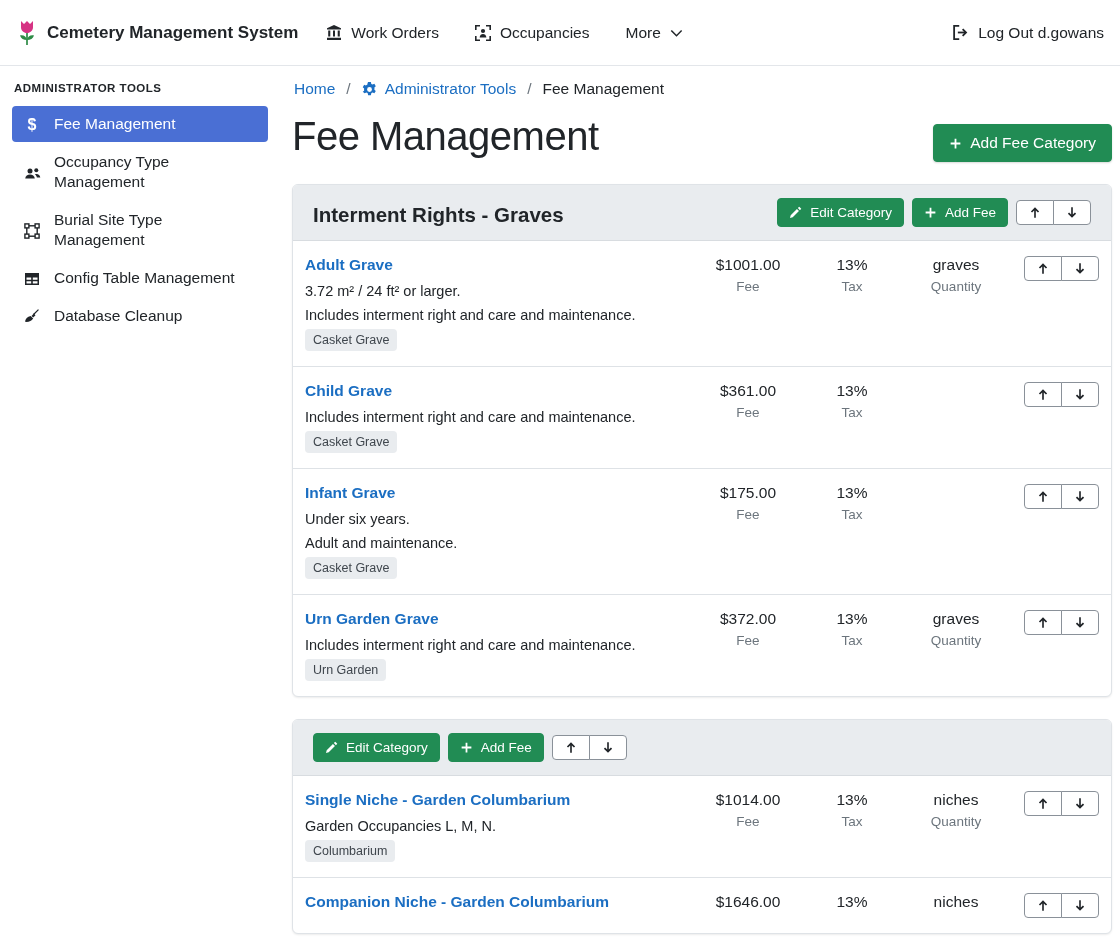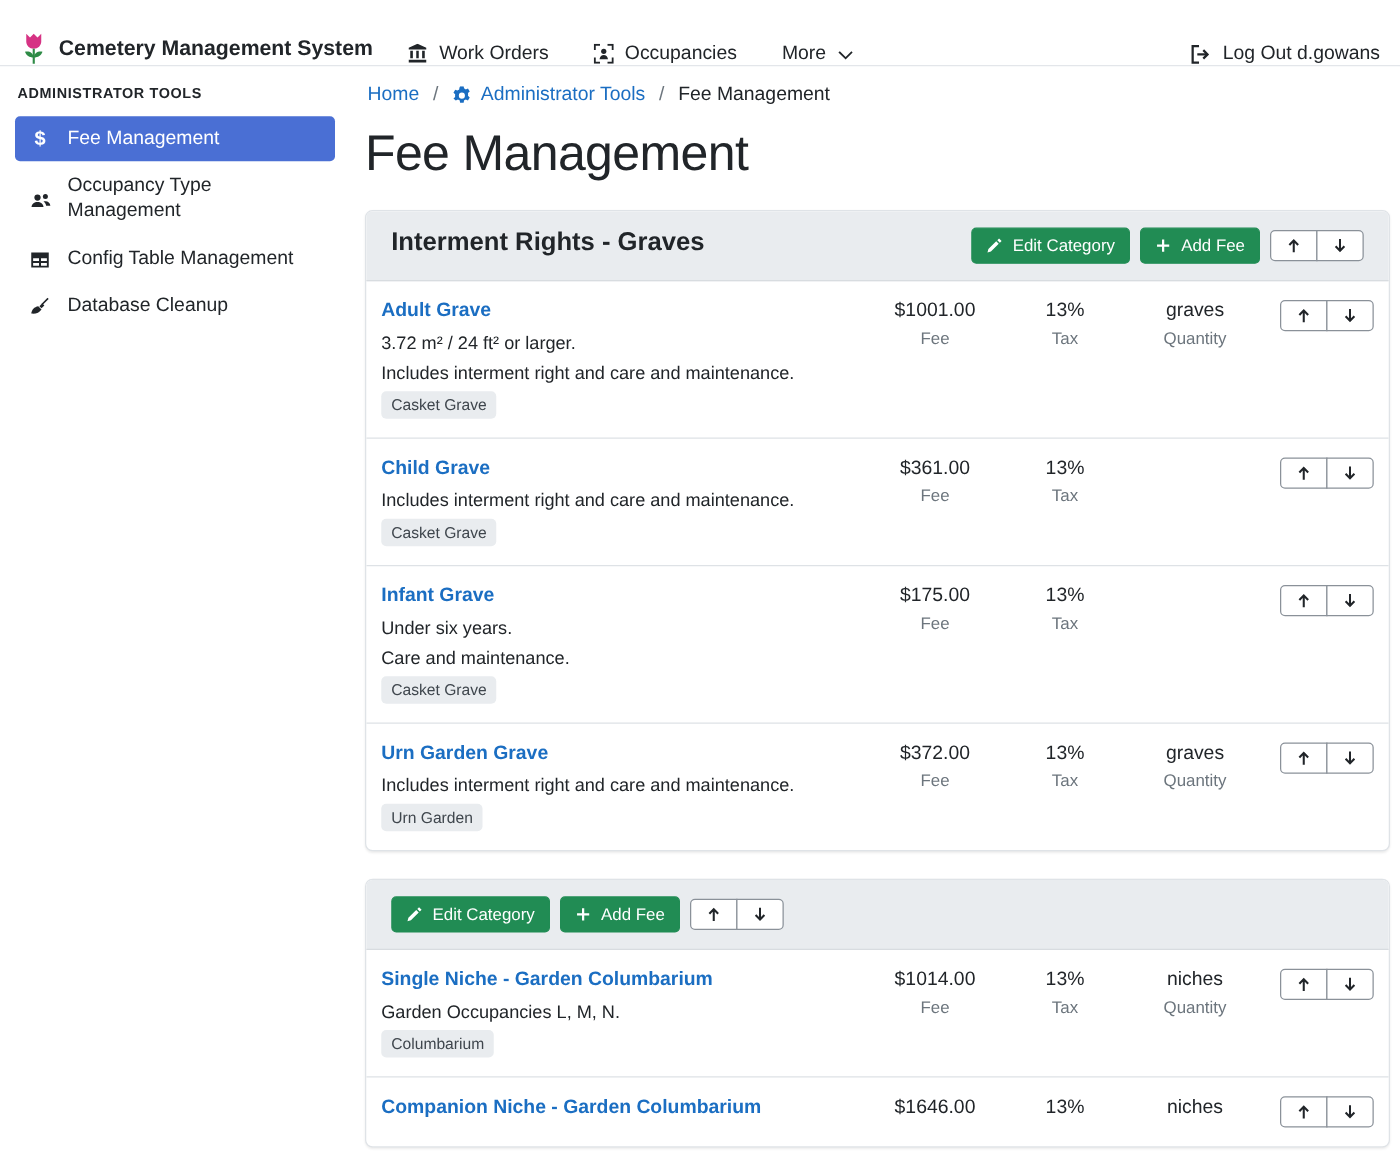--- a/index.html
+++ b/index.html
@@ -7,21 +7,21 @@
     --button-green:#218c54;
     --link:#1b6ec2;
     --card-header:#e9ecef;
   }
   *{box-sizing:border-box;margin:0;padding:0}
   html,body{width:1120px;height:939px;overflow:hidden;background:#fff;
     font-family:"Liberation Sans",sans-serif;color:#212529}
   button{font-family:inherit}
 
   
-  .navbar{display:flex;align-items:flex-end;height:53px;padding:0 16px;
+  .navbar{display:flex;align-items:center;height:66px;padding:0 16px;
     border-bottom:1px solid #e3e6ea;background:#fff}
   .brand{display:flex;align-items:center;gap:9px;font-weight:700;font-size:17px;cursor:pointer}
   .nav-links{display:flex;align-items:center;margin-left:28px;gap:36px}
   .nav-link{display:flex;align-items:center;gap:9px;font-size:15.5px;color:#212529;
     text-decoration:none;cursor:pointer;white-space:nowrap}
   .nav-right{margin-left:auto;display:flex;align-items:center;gap:9px;font-size:15.5px;cursor:pointer}
   .icn{display:inline-flex;align-items:center;justify-content:center;line-height:0}
   .dollar-glyph{font-weight:700;font-size:16px;line-height:1}
 
   
@@ -50,21 +50,21 @@
   .btn-lg{font-size:15.5px;padding:9px 15px;margin-top:10px;box-shadow:0 1px 2px rgba(0,0,0,.15)}
   .btn-sm{font-size:13.5px;padding:6px 11px}
   .btn-outline{background:#fff;border:1px solid #8a9199;color:#212529;padding:5px 12px}
   .btn-group{display:inline-flex}
   .btn-group .btn-outline:first-child{border-radius:4px 0 0 4px}
   .btn-group .btn-outline:last-child{border-radius:0 4px 4px 0;margin-left:-1px}
 
   
   .card{margin-top:22px;border:1px solid #dfe3e7;border-radius:6px;
     box-shadow:0 1px 2px rgba(0,0,0,.08);overflow:hidden;background:#fff}
-  .card-header{display:flex;align-items:flex-start;justify-content:space-between;
+  .card-header{display:flex;align-items:flex-end;justify-content:space-between;
     background:var(--card-header);padding:13px 20px;border-bottom:1px solid #d8dce0}
   .card-title{font-size:20.5px;font-weight:600}
   .header-actions{display:flex;align-items:center;gap:8px}
 
   
   .fee-row{display:flex;align-items:flex-start;padding:15px 12px}
   .fee-row + .fee-row{border-top:1px solid #dee2e6}
   .fee-main{flex:1;padding-right:8px;min-width:0}
   .fee-name{color:var(--link);font-weight:700;font-size:15.5px;text-decoration:none;
     cursor:pointer;display:inline-block;margin-bottom:1px}
@@ -146,20 +146,32 @@
               <circle cx="6" cy="6" r="2.5"></circle>
               <path d="M1.2 13.5c.3-2.6 2.3-4 4.8-4s4.5 1.4 4.8 4H1.2z"></path>
               <circle cx="12.3" cy="5.2" r="2"></circle>
               <path d="M12.4 9c2.1.1 3.6 1.4 3.9 3.5h-3.4c-.3-1.4-1-2.6-2.1-3.3.5-.2 1-.2 1.6-.2z"></path>
             </svg>
           </span>
           <span>Occupancy Type Management</span>
         </div>
         <div class="side-item">
           <span class="icn">
+            <svg width="16" height="16" viewBox="0 0 16 16" fill="none" stroke="currentColor" stroke-width="1.4">
+              <rect x="2.8" y="2.8" width="10.4" height="10.4"></rect>
+              <rect x="0.9" y="0.9" width="4" height="4" fill="#fff"></rect>
+              <rect x="11.1" y="0.9" width="4" height="4" fill="#fff"></rect>
+              <rect x="0.9" y="11.1" width="4" height="4" fill="#fff"></rect>
+              <rect x="11.1" y="11.1" width="4" height="4" fill="#fff"></rect>
+            </svg>
+          </span>
+          <span>Burial Site Type Management</span>
+        </div>
+        <div class="side-item">
+          <span class="icn">
             <svg width="16" height="16" viewBox="0 0 16 16" fill="currentColor">
               <path d="M1 2h14v12H1V2zm1.5 4.6v2.2h4.7V6.6H2.5zm6.3 0v2.2h4.7V6.6H8.8zM2.5 10.3v2.2h4.7v-2.2H2.5zm6.3 0v2.2h4.7v-2.2H8.8z"></path>
             </svg>
           </span>
           <span>Config Table Management</span>
         </div>
         <div class="side-item">
           <span class="icn">
             <svg width="16" height="16" viewBox="0 0 16 16" fill="currentColor">
               <path d="M14.9 1.1 10 6l-.9-.9 4.9-4.9 1 .9z"></path>
@@ -185,20 +197,28 @@
             </svg>
           </span>
         <span>Administrator Tools</span>
       </a>
       <span class="crumb-sep">/</span>
       <span class="crumb-current">Fee Management</span>
     </nav>
 
     <div class="page-head">
       <h1>Fee Management</h1>
+      <button class="btn btn-green btn-lg">
+        <span class="icn">
+            <svg width="13" height="13" viewBox="0 0 16 16" fill="currentColor">
+              <path d="M6.9 2h2.2v4.9H14v2.2H9.1V14H6.9V9.1H2V6.9h4.9z"></path>
+            </svg>
+          </span>
+        <span>Add Fee Category</span>
+      </button>
     </div>
 
     <div>
         <section class="card">
           <div class="card-header">
             <h2 class="card-title">Interment Rights - Graves</h2>
             <div class="header-actions">
               <button class="btn btn-green btn-sm">
                 <span class="icn">
                   <svg width="13" height="13" viewBox="0 0 16 16" fill="currentColor">
@@ -286,21 +306,21 @@
                 <button class="btn btn-outline">
                   <span class="icn">
                     <svg width="12" height="13" viewBox="0 0 16 16" fill="currentColor">
                       <path d="M8 15 2.5 9.5l1.6-1.6 2.8 2.8V1h2.2v9.7l2.8-2.8 1.6 1.6z"></path>
                     </svg>
                   </span>
                 </button>
               </div></span>
           </div>
           <div class="fee-row">
-            <div class="fee-main"><a class="fee-name">Infant Grave</a><div class="fee-desc">Under six years.</div><div class="fee-desc">Care and maintenance.</div><div><span class="badge">Casket Grave</span></div></div>
+            <div class="fee-main"><a class="fee-name">Infant Grave</a><div class="fee-desc">Under six years.</div><div class="fee-desc">Adult and maintenance.</div><div><span class="badge">Casket Grave</span></div></div>
             <div class="fee-col">
               <div class="fee-val">$175.00</div>
               <div class="fee-label">Fee</div>
             </div>
             <div class="fee-col">
               <div class="fee-val">13%</div>
               <div class="fee-label">Tax</div>
             </div>
             <div class="fee-col"></div>
             <span class="row-actions"><div class="btn-group">

